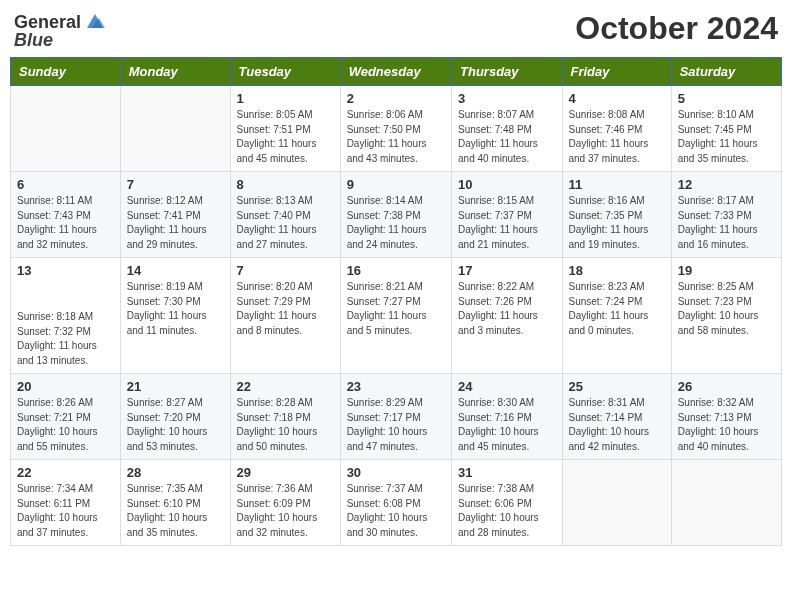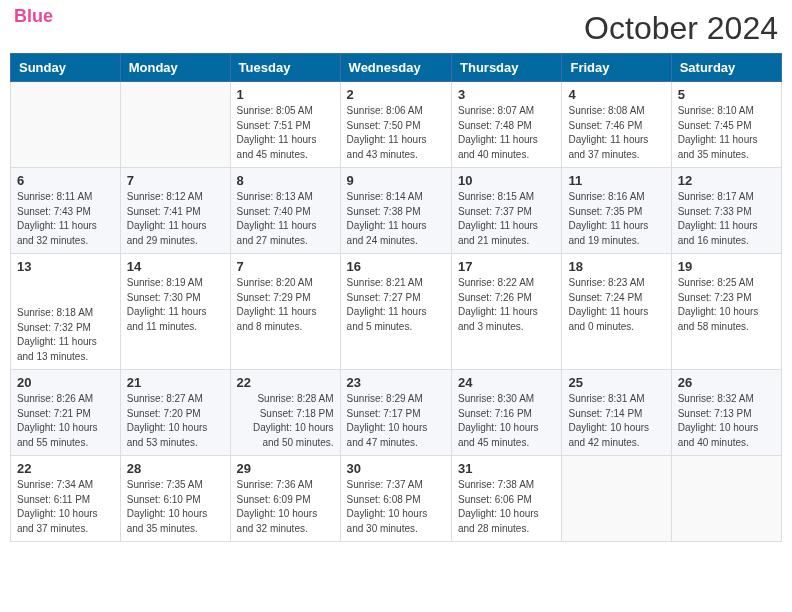--- a/index.html
+++ b/index.html
@@ -23,33 +23,34 @@
       gap: 2px;
     }
     .logo-text-general {
       font-size: 18px;
       font-weight: bold;
       color: #333;
     }
     .logo-text-blue {
       font-size: 18px;
       font-weight: bold;
-      color: #ec4899;
+      color: #404040;
+      font-style: italic;
     }
     .logo-icon {
       width: 24px;
       height: 24px;
       margin-left: 2px;
     }
     .title-section {
       text-align: right;
     }
     .month-title {
       font-size: 32px;
-      font-weight: normal;
+      font-weight: bold;
       color: #333;
     }
     .location-title {
       font-size: 15px;
       color: #555;
     }
     .calendar {
       width: 100%;
       border-collapse: collapse;
       border: 1px solid #ccc;
@@ -88,29 +89,37 @@
       color: #444;
       line-height: 1.45;
     }
     tr:nth-child(even) td {
       background: #f5f7fa;
     }
     tr:nth-child(odd) td {
       background: #ffffff;
     }
     .calendar thead tr th {
-      background-color: #0369a1;
+      background-color: #4d7c0f;
+      font-style: italic;
     }
   </style>
 </head>
 <body>
 
 <div class="header">
   <div class="logo">
     <div style="display:flex;flex-direction:column;align-items:flex-start;">
+      <div style="display:flex;align-items:center;">
+        <span class="logo-text-general">General</span>
+        <svg class="logo-icon" viewBox="0 0 24 24" xmlns="http://www.w3.org/2000/svg">
+          <polygon points="4,18 12,4 20,18" fill="#4a90d9"></polygon>
+          <polygon points="8,18 16,8 22,18" fill="#2a6aaf" opacity="0.6"></polygon>
+        </svg>
+      </div>
       <span class="logo-text-blue" style="margin-top:-4px;">Blue</span>
     </div>
   </div>
   <div class="title-section">
     <div class="month-title">October 2024</div>
   </div>
 </div>
 
 <table class="calendar">
   <thead>
@@ -255,21 +264,21 @@
 Daylight: 10 hours and 55 minutes.</div>
         </td>
         <td>
           <span class="day-number">21</span>
           <div class="day-info" style="white-space: pre-line;">Sunrise: 8:27 AM
 Sunset: 7:20 PM
 Daylight: 10 hours and 53 minutes.</div>
         </td>
         <td>
           <span class="day-number">22</span>
-          <div class="day-info" style="white-space: pre-line; text-align: right;">Sunrise: 8:28 AM
+          <div class="day-info" style="white-space: pre-line;">Sunrise: 8:28 AM
 Sunset: 7:18 PM
 Daylight: 10 hours and 50 minutes.</div>
         </td>
         <td>
           <span class="day-number">23</span>
           <div class="day-info" style="white-space: pre-line;">Sunrise: 8:29 AM
 Sunset: 7:17 PM
 Daylight: 10 hours and 47 minutes.</div>
         </td>
         <td>

